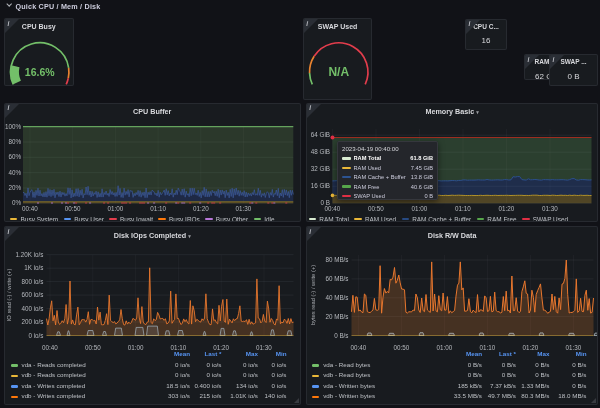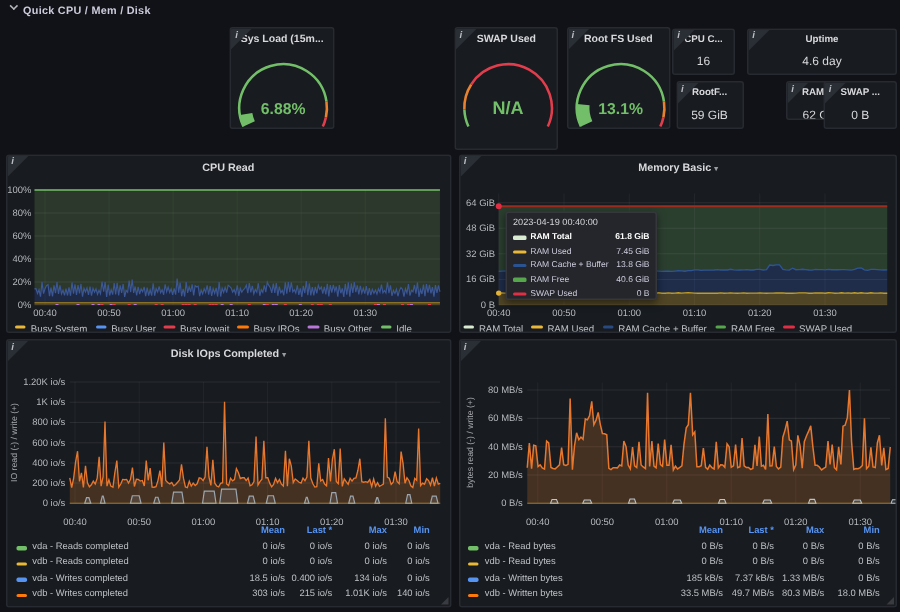--- a/index.html
+++ b/index.html
@@ -3,90 +3,66 @@
 <style>
 html,body{margin:0;padding:0;background:#111217;}
 #wrap{position:relative;width:600px;height:408px;background:#111217;overflow:hidden;
 font-family:"Liberation Sans", sans-serif;}
 .panel{position:absolute;background:#181b1f;border:1px solid rgba(204,204,220,0.09);
 border-radius:2px;box-sizing:border-box;overflow:hidden;}
 .ptitle{text-align:center;color:#d8d9dd;font-weight:bold;}
 </style></head>
 <body>
 <div id="wrap">
-    <div class="panel" style="left:153.4px;top:18px;width:69.5px;height:67.5px">
-      <div style="position:absolute;left:0;top:0;width:0;height:0;border-top:14px solid #2a2e35;border-right:14px solid transparent"></div>
-      <div style="position:absolute;left:2.5px;top:0.5px;font-size:6.5px;color:#bcbec4;font-style:italic;font-weight:bold">i</div>
-      <div class="ptitle" style="font-size:7px;line-height:11px;margin-top:2px">Sys Load (15m...</div>
+    <div class="panel" style="left:4.0px;top:18px;width:69.5px;height:67.5px">
+      <div style="position:absolute;left:0;top:0;width:0;height:0;border-top:14px solid #2a2e35;border-right:14px solid transparent"></div>
+      <div style="position:absolute;left:2.5px;top:0.5px;font-size:6.5px;color:#bcbec4;font-style:italic;font-weight:bold">i</div>
+      <div class="ptitle" style="font-size:7px;line-height:11px;margin-top:2px">CPU Busy</div>
       <svg width="69.5" height="67.5" style="position:absolute;left:0;top:0">
         <path d="M 8.29 65.34 A 29.2 29.2 0 1 1 63.64 48.76" stroke="#73bf69" stroke-width="1.7" fill="none"></path>
         <path d="M 63.64 48.76 A 29.2 29.2 0 0 1 63.27 59.25" stroke="#e8822f" stroke-width="1.7" fill="none"></path>
         <path d="M 63.27 59.25 A 29.2 29.2 0 0 1 61.21 65.34" stroke="#e23d4c" stroke-width="1.7" fill="none"></path>
-        <path d="M 12.09 63.57 A 25.0 25.0 0 0 1 10.07 56.99" stroke="#73bf69" stroke-width="8.4" fill="none"></path>
-        <text x="34.75" y="57.2" text-anchor="middle" font-size="10.5" font-weight="bold" fill="#73bf69">6.88%</text>
+        <path d="M 12.09 63.57 A 25.0 25.0 0 0 1 10.41 47.30" stroke="#73bf69" stroke-width="8.4" fill="none"></path>
+        <text x="34.75" y="57.2" text-anchor="middle" font-size="10.5" font-weight="bold" fill="#73bf69">16.6%</text>
       </svg>
     </div>
     <div class="panel" style="left:302.8px;top:18px;width:69.5px;height:82px">
       <div style="position:absolute;left:0;top:0;width:0;height:0;border-top:14px solid #2a2e35;border-right:14px solid transparent"></div>
       <div style="position:absolute;left:2.5px;top:0.5px;font-size:6.5px;color:#bcbec4;font-style:italic;font-weight:bold">i</div>
       <div class="ptitle" style="font-size:7px;line-height:11px;margin-top:2px">SWAP Used</div>
       <svg width="69.5" height="67.5" style="position:absolute;left:0;top:0">
         <path d="M 8.29 65.34 A 29.2 29.2 0 0 1 5.57 54.02" stroke="#73bf69" stroke-width="1.7" fill="none"></path>
         <path d="M 5.57 54.02 A 29.2 29.2 0 0 1 10.12 37.31" stroke="#e8822f" stroke-width="1.7" fill="none"></path>
         <path d="M 10.12 37.31 A 29.2 29.2 0 0 1 61.21 65.34" stroke="#e23d4c" stroke-width="1.7" fill="none"></path>
         <text x="34.75" y="57.2" text-anchor="middle" font-size="12" font-weight="bold" fill="#73bf69">N/A</text>
       </svg>
     </div>
-    <div class="panel" style="left:377.5px;top:18px;width:69.5px;height:67.5px">
-      <div style="position:absolute;left:0;top:0;width:0;height:0;border-top:14px solid #2a2e35;border-right:14px solid transparent"></div>
-      <div style="position:absolute;left:2.5px;top:0.5px;font-size:6.5px;color:#bcbec4;font-style:italic;font-weight:bold">i</div>
-      <div class="ptitle" style="font-size:7px;line-height:11px;margin-top:2px">Root FS Used</div>
-      <svg width="69.5" height="67.5" style="position:absolute;left:0;top:0">
-        <path d="M 8.29 65.34 A 29.2 29.2 0 1 1 63.64 48.76" stroke="#73bf69" stroke-width="1.7" fill="none"></path>
-        <path d="M 63.64 48.76 A 29.2 29.2 0 0 1 63.27 59.25" stroke="#e8822f" stroke-width="1.7" fill="none"></path>
-        <path d="M 63.27 59.25 A 29.2 29.2 0 0 1 61.21 65.34" stroke="#e23d4c" stroke-width="1.7" fill="none"></path>
-        <path d="M 12.09 63.57 A 25.0 25.0 0 0 1 9.85 50.76" stroke="#73bf69" stroke-width="8.4" fill="none"></path>
-        <text x="34.75" y="57.2" text-anchor="middle" font-size="10.5" font-weight="bold" fill="#73bf69">13.1%</text>
-      </svg>
-    </div>
-    <div class="panel" style="left:448px;top:18.5px;width:42px;height:31px">
+    <div class="panel" style="left:465px;top:18.5px;width:42px;height:31px">
       <div style="position:absolute;left:0;top:0;width:0;height:0;border-top:14px solid #2a2e35;border-right:14px solid transparent"></div>
       <div style="position:absolute;left:2.5px;top:0.5px;font-size:6.5px;color:#bcbec4;font-style:italic;font-weight:bold">i</div>
       <div class="ptitle" style="font-size:6.5px;line-height:10px;margin-top:2px">CPU C...</div>
       <div style="text-align:center;font-size:8px;color:#d8d9dc;font-weight:500;margin-top:4.5px">16</div>
     </div>
-    <div class="panel" style="left:498.0px;top:18.5px;width:100px;height:31px">
-      <div style="position:absolute;left:0;top:0;width:0;height:0;border-top:14px solid #2a2e35;border-right:14px solid transparent"></div>
-      <div style="position:absolute;left:2.5px;top:0.5px;font-size:6.5px;color:#bcbec4;font-style:italic;font-weight:bold">i</div>
-      <div class="ptitle" style="font-size:6.5px;line-height:10px;margin-top:2px">Uptime</div>
-      <div style="text-align:center;font-size:8px;color:#d8d9dc;font-weight:500;margin-top:4.5px">4.6 day</div>
-    </div>
-    <div class="panel" style="left:450.5px;top:54.0px;width:45px;height:31.5px">
-      <div style="position:absolute;left:0;top:0;width:0;height:0;border-top:14px solid #2a2e35;border-right:14px solid transparent"></div>
-      <div style="position:absolute;left:2.5px;top:0.5px;font-size:6.5px;color:#bcbec4;font-style:italic;font-weight:bold">i</div>
-      <div class="ptitle" style="font-size:6.5px;line-height:10px;margin-top:2px">RootF...</div>
-      <div style="text-align:center;font-size:8px;color:#d8d9dc;font-weight:500;margin-top:4.5px">59 GiB</div>
-    </div>
     <div class="panel" style="left:524px;top:54.0px;width:46.5px;height:26px">
       <div style="position:absolute;left:0;top:0;width:0;height:0;border-top:14px solid #2a2e35;border-right:14px solid transparent"></div>
       <div style="position:absolute;left:2.5px;top:0.5px;font-size:6.5px;color:#bcbec4;font-style:italic;font-weight:bold">i</div>
       <div class="ptitle" style="font-size:6.5px;line-height:10px;margin-top:2px">RAM T...</div>
       <div style="text-align:center;font-size:8px;color:#d8d9dc;font-weight:500;margin-top:4.5px">62 GiB</div>
     </div>
     <div class="panel" style="left:549.0px;top:54.0px;width:49px;height:31.5px">
       <div style="position:absolute;left:0;top:0;width:0;height:0;border-top:14px solid #2a2e35;border-right:14px solid transparent"></div>
       <div style="position:absolute;left:2.5px;top:0.5px;font-size:6.5px;color:#bcbec4;font-style:italic;font-weight:bold">i</div>
       <div class="ptitle" style="font-size:6.5px;line-height:10px;margin-top:2px">SWAP ...</div>
       <div style="text-align:center;font-size:8px;color:#d8d9dc;font-weight:500;margin-top:4.5px">0 B</div>
     </div>
     <div style="position:absolute;left:7px;top:1.5px;color:#ccccdc;font-size:7.2px;font-weight:bold;letter-spacing:0.2px"><span style="display:inline-block;width:3.4px;height:3.4px;border-right:1.1px solid #b3b6bc;border-bottom:1.1px solid #b3b6bc;transform:rotate(45deg);vertical-align:2.5px;margin-right:4px"></span>Quick CPU / Mem / Disk</div>
     <div class="panel" style="left:4px;top:102.5px;width:296.5px;height:119.5px">
       <div style="position:absolute;left:0;top:0;width:0;height:0;border-top:14px solid #2a2e35;border-right:14px solid transparent"></div>
       <div style="position:absolute;left:2.5px;top:0.5px;font-size:6.5px;color:#bcbec4;font-style:italic;font-weight:bold">i</div>
-      <div class="ptitle" style="font-size:7.2px;line-height:10px;margin-top:3px">CPU Read</div>
+      <div class="ptitle" style="font-size:7.2px;line-height:10px;margin-top:3px">CPU Buffer</div>
       <svg width="296.5" height="119.5" style="position:absolute;left:0;top:0" font-family="Liberation Sans, sans-serif">
         <line x1="18.0" y1="99.3" x2="288.3" y2="99.3" stroke="rgba(204,208,220,0.10)" stroke-width="0.7"></line>
         <line x1="18.0" y1="84.0" x2="288.3" y2="84.0" stroke="rgba(204,208,220,0.10)" stroke-width="0.7"></line>
         <line x1="18.0" y1="68.7" x2="288.3" y2="68.7" stroke="rgba(204,208,220,0.10)" stroke-width="0.7"></line>
         <line x1="18.0" y1="53.3" x2="288.3" y2="53.3" stroke="rgba(204,208,220,0.10)" stroke-width="0.7"></line>
         <line x1="18.0" y1="38.0" x2="288.3" y2="38.0" stroke="rgba(204,208,220,0.10)" stroke-width="0.7"></line>
         <line x1="18.0" y1="22.7" x2="288.3" y2="22.7" stroke="rgba(204,208,220,0.10)" stroke-width="0.7"></line>
         <line x1="25.0" y1="22.7" x2="25.0" y2="99.3" stroke="rgba(204,208,220,0.06)" stroke-width="0.7"></line>
         <line x1="67.7" y1="22.7" x2="67.7" y2="99.3" stroke="rgba(204,208,220,0.06)" stroke-width="0.7"></line>
         <line x1="110.4" y1="22.7" x2="110.4" y2="99.3" stroke="rgba(204,208,220,0.06)" stroke-width="0.7"></line>
@@ -321,20 +297,21 @@
           <span style="position:absolute;right:78px">215 io/s</span>
           <span style="position:absolute;right:41.5px">1.01K io/s</span>
           <span style="position:absolute;right:13px">140 io/s</span>
         </div>
       </div>
       <div style="position:absolute;right:1px;bottom:1px;width:0;height:0;border-bottom:5px solid #383b41;border-left:5px solid transparent"></div>
     </div>
     <div class="panel" style="left:305.7px;top:226px;width:292.8px;height:178.5px">
       <div style="position:absolute;left:0;top:0;width:0;height:0;border-top:14px solid #2a2e35;border-right:14px solid transparent"></div>
       <div style="position:absolute;left:2.5px;top:0.5px;font-size:6.5px;color:#bcbec4;font-style:italic;font-weight:bold">i</div>
+      <div class="ptitle" style="font-size:7.2px;line-height:10px;margin-top:3.5px">Disk R/W Data</div>
       <svg width="292.8" height="178.5" style="position:absolute;left:0;top:0" font-family="Liberation Sans, sans-serif">
         <line x1="44.5" y1="108.5" x2="286.5" y2="108.5" stroke="rgba(204,208,220,0.10)" stroke-width="0.7"></line>
         <line x1="44.5" y1="89.6" x2="286.5" y2="89.6" stroke="rgba(204,208,220,0.10)" stroke-width="0.7"></line>
         <line x1="44.5" y1="70.8" x2="286.5" y2="70.8" stroke="rgba(204,208,220,0.10)" stroke-width="0.7"></line>
         <line x1="44.5" y1="51.9" x2="286.5" y2="51.9" stroke="rgba(204,208,220,0.10)" stroke-width="0.7"></line>
         <line x1="44.5" y1="33.0" x2="286.5" y2="33.0" stroke="rgba(204,208,220,0.10)" stroke-width="0.7"></line>
         <line x1="51.5" y1="28" x2="51.5" y2="108.5" stroke="rgba(204,208,220,0.06)" stroke-width="0.7"></line>
         <line x1="94.5" y1="28" x2="94.5" y2="108.5" stroke="rgba(204,208,220,0.06)" stroke-width="0.7"></line>
         <line x1="137.5" y1="28" x2="137.5" y2="108.5" stroke="rgba(204,208,220,0.06)" stroke-width="0.7"></line>
         <line x1="180.5" y1="28" x2="180.5" y2="108.5" stroke="rgba(204,208,220,0.06)" stroke-width="0.7"></line>

